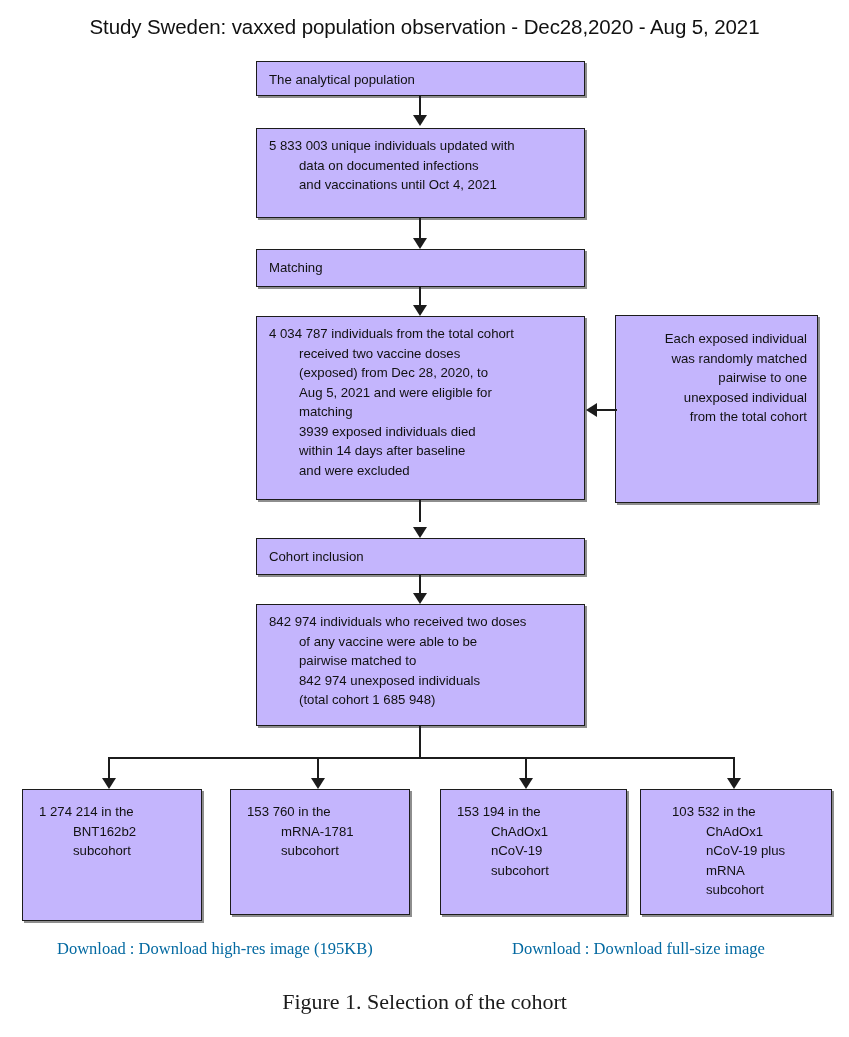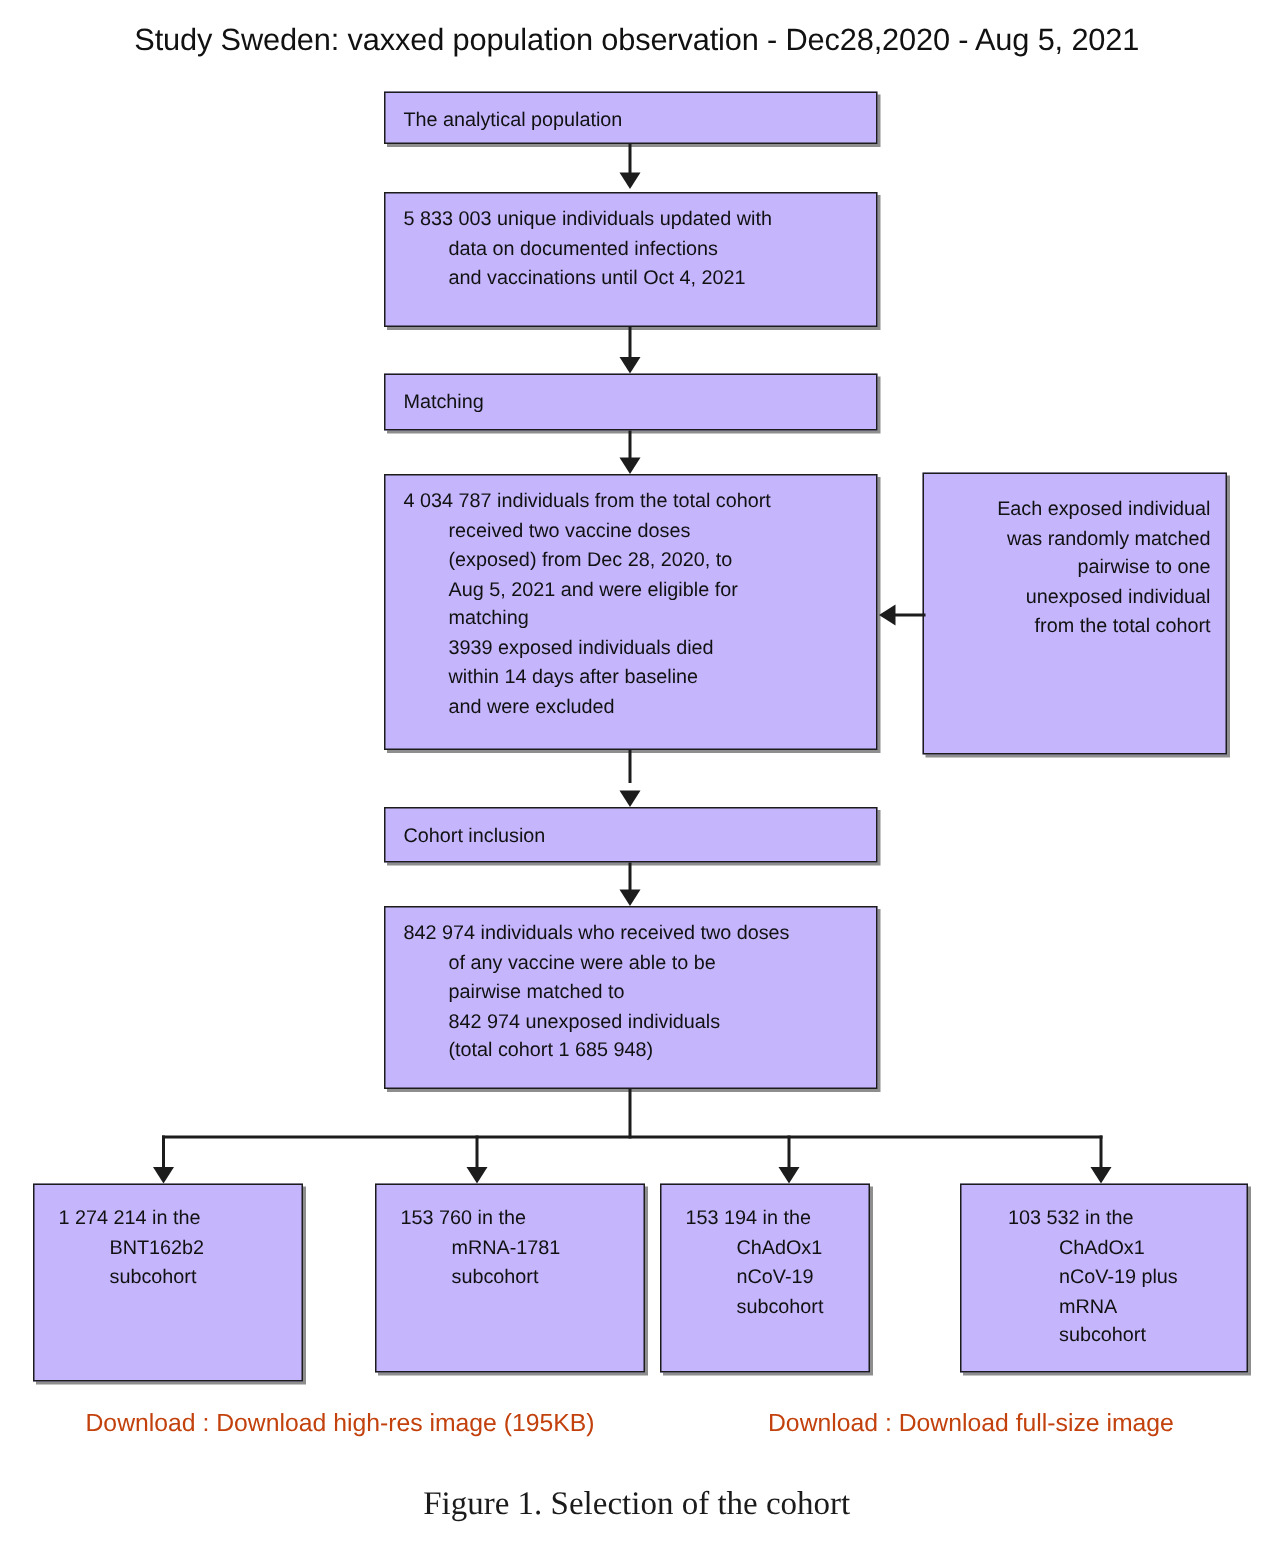--- a/index.html
+++ b/index.html
@@ -112,24 +112,24 @@
   
   #download-row {
     position: absolute;
     left: 0;
     top: 938px;
     width: 849px;
     height: 26px;
   }
   .dl-link {
     position: absolute;
-    font-family: Liberation Sans, sans-serif;
+    font-family: Liberation Serif, serif;
     font-size: 16.5px;
     line-height: 22px;
-    color: #c2410c;
+    color: #0369a1;
     text-decoration: none;
     white-space: nowrap;
     cursor: pointer;
   }
   #dl-highres { left: 57px; top: 0; }
   #dl-fullsize { left: 512px; top: 0; }
 
   
   #figure-caption {
     position: absolute;
@@ -228,27 +228,27 @@
 
   <div class="vline" style="left:733px; top:757px; height:25px;"></div>
   <div class="arrow-down" style="left:727px; top:778px;"></div>
 
   <div class="fbox indent2" style="left:22px; top:789px; width:180px; height:132px; padding-left:16px; padding-top:12px;">
     <span class="ln">1 274 214 in the</span>
     <span class="ln">BNT162b2</span>
     <span class="ln">subcohort</span>
   </div>
 
-  <div class="fbox indent2" style="left:230px; top:789px; width:180px; height:126px; padding-left:16px; padding-top:12px;margin-left:20px;">
+  <div class="fbox indent2" style="left:230px; top:789px; width:180px; height:126px; padding-left:16px; padding-top:12px;">
     <span class="ln">153 760 in the</span>
     <span class="ln">mRNA-1781</span>
     <span class="ln">subcohort</span>
   </div>
 
-  <div class="fbox indent2" style="left:440px; top:789px; width:140px; height:126px; padding-left:16px; padding-top:12px;">
+  <div class="fbox indent2" style="left:440px; top:789px; width:187px; height:126px; padding-left:16px; padding-top:12px;">
     <span class="ln">153 194 in the</span>
     <span class="ln">ChAdOx1</span>
     <span class="ln">nCoV-19</span>
     <span class="ln">subcohort</span>
   </div>
 
   <div class="fbox indent2" style="left:640px; top:789px; width:192px; height:126px; padding-left:31px; padding-top:12px;">
     <span class="ln">103 532 in the</span>
     <span class="ln">ChAdOx1</span>
     <span class="ln">nCoV-19 plus</span>

